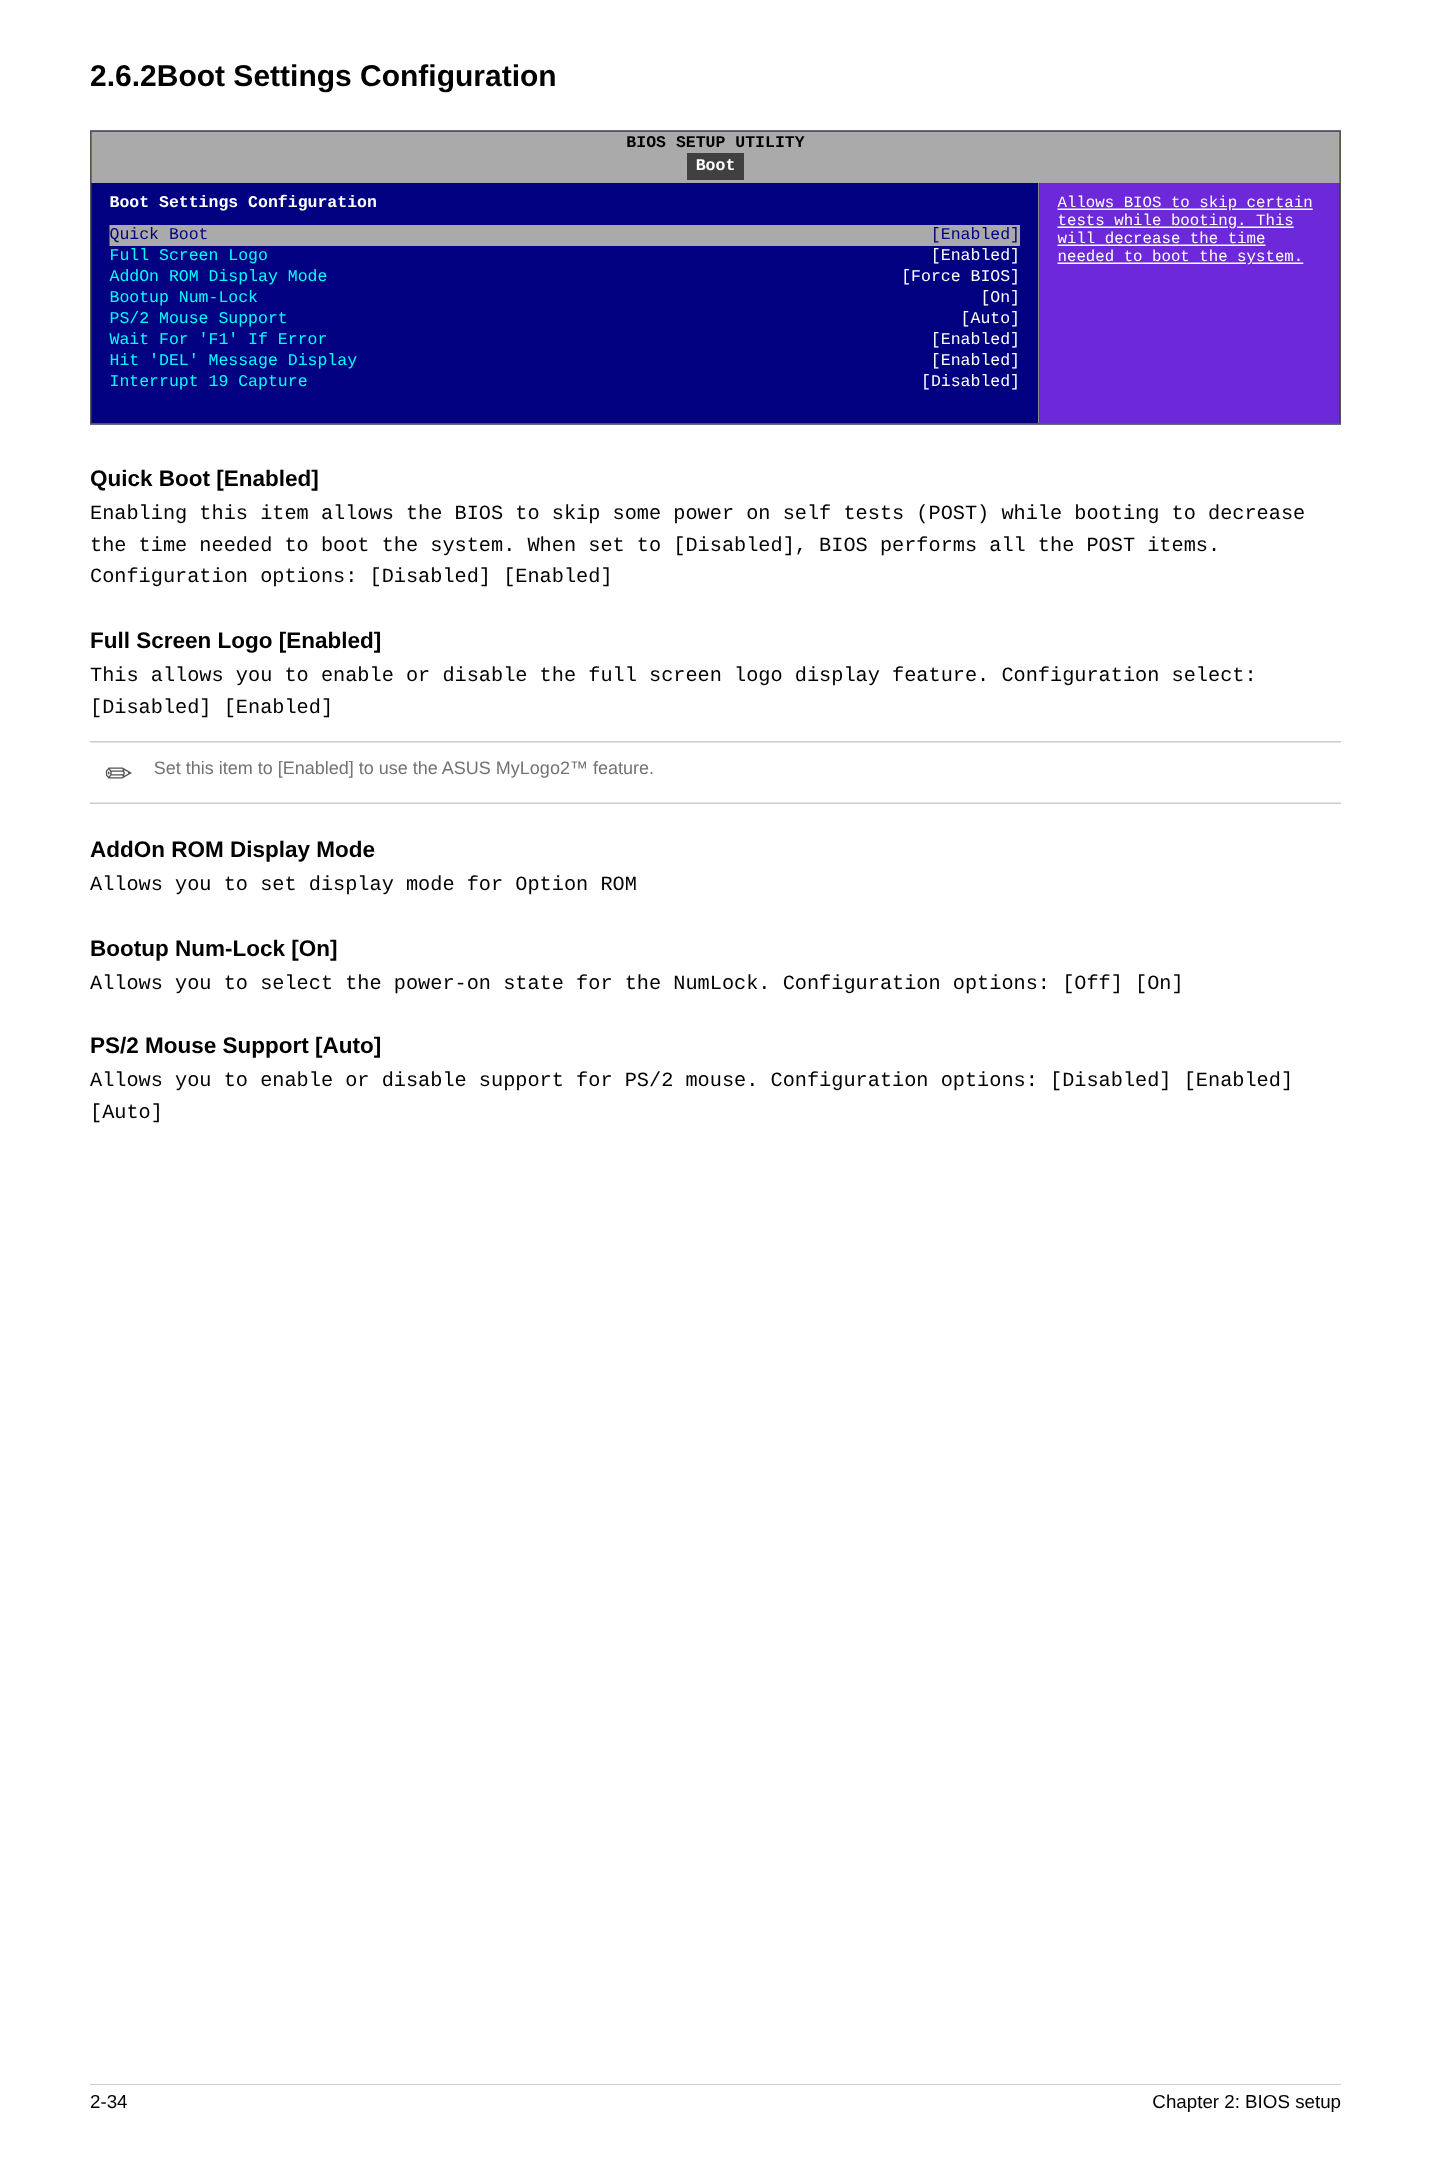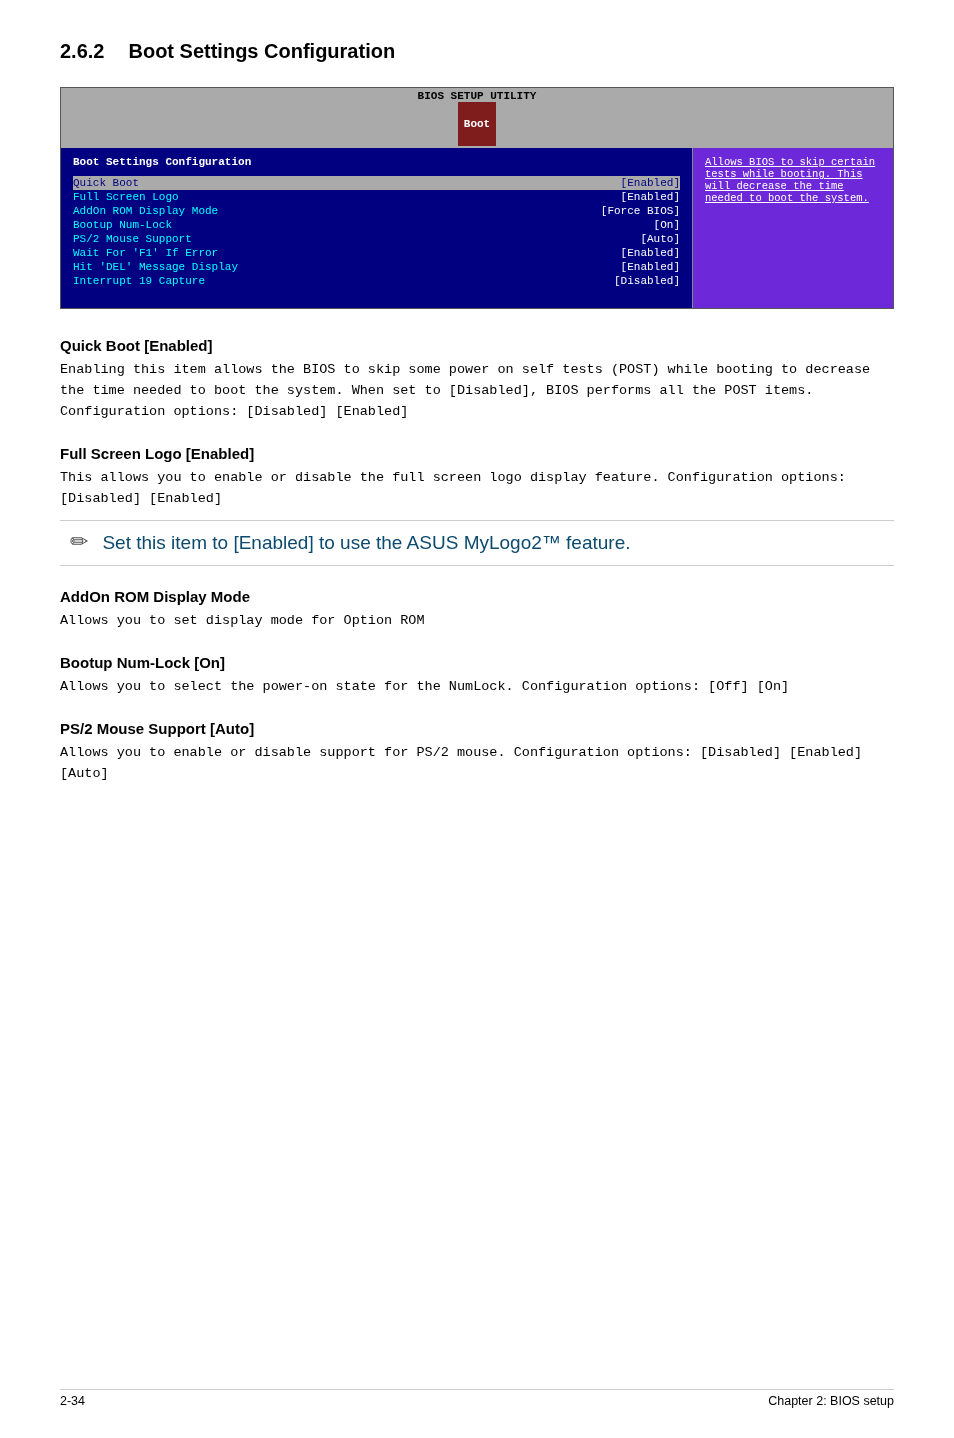--- a/index.html
+++ b/index.html
@@ -14,21 +14,20 @@
     }
 
     
     .section-heading {
       font-size: 20px;
       font-weight: bold;
       margin-bottom: 24px;
       color: #000;
     }
     .section-heading .section-num {
-      margin-right: 24px;
     }
 
     
     .bios-box {
       border: 1px solid #555;
       background: #000080;
       color: #fff;
       font-family: 'Courier New', Courier, monospace;
       font-size: 11px;
       margin-bottom: 28px;
@@ -38,23 +37,23 @@
     .bios-title-bar {
       background: #aaa;
       color: #000;
       text-align: center;
       padding: 2px 0;
       font-family: 'Courier New', Courier, monospace;
       font-size: 11px;
       font-weight: bold;
     }
     .bios-title-bar .bios-tab-active {
-      background: #7f1d1d;
-      color: #fff;
-      padding: 16px 6px;
+      background: #404040;
+      color: #fff;
+      padding: 3px 6px;
       display: inline-block;
     }
     .bios-body {
       display: flex;
       min-height: 160px;
     }
     .bios-left {
       flex: 1;
       padding: 8px 12px;
       border-right: 1px solid #888;
@@ -125,23 +124,23 @@
       font-size: 13px;
     }
     .note-icon {
       font-size: 22px;
       line-height: 1;
       color: #555;
       flex-shrink: 0;
       margin-top: 2px;
     }
     .note-text {
-      font-size: 19px;
+      font-size: 12px;
       line-height: 1.5;
-      color: #0c4a6e;
+      color: #737373;
     }
 
     
     .page-footer {
       position: fixed;
       bottom: 30px;
       left: 60px;
       right: 60px;
       display: flex;
       justify-content: space-between;
@@ -210,21 +209,21 @@
 
 <div id="doc-sections">
 
 <div class="doc-section">
     <div class="doc-section-title">Quick Boot [Enabled]</div>
     <div class="doc-section-body">Enabling this item allows the BIOS to skip some power on self tests (POST) while booting to decrease the time needed to boot the system. When set to [Disabled], BIOS performs all the POST items. Configuration options: [Disabled] [Enabled]</div>
 
   </div>
     <div class="doc-section">
     <div class="doc-section-title">Full Screen Logo [Enabled]</div>
-    <div class="doc-section-body">This allows you to enable or disable the full screen logo display feature. Configuration options: [Disabled] [Enabled]</div>
+    <div class="doc-section-body">This allows you to enable or disable the full screen logo display feature. Configuration select: [Disabled] [Enabled]</div>
 
       <div class="note-box">
         <span class="note-icon">✏</span>
         <span class="note-text">Set this item to [Enabled] to use the ASUS MyLogo2™ feature.</span>
       </div>
 
   </div>
     <div class="doc-section">
     <div class="doc-section-title">AddOn ROM Display Mode</div>
     <div class="doc-section-body">Allows you to set display mode for Option ROM</div>

